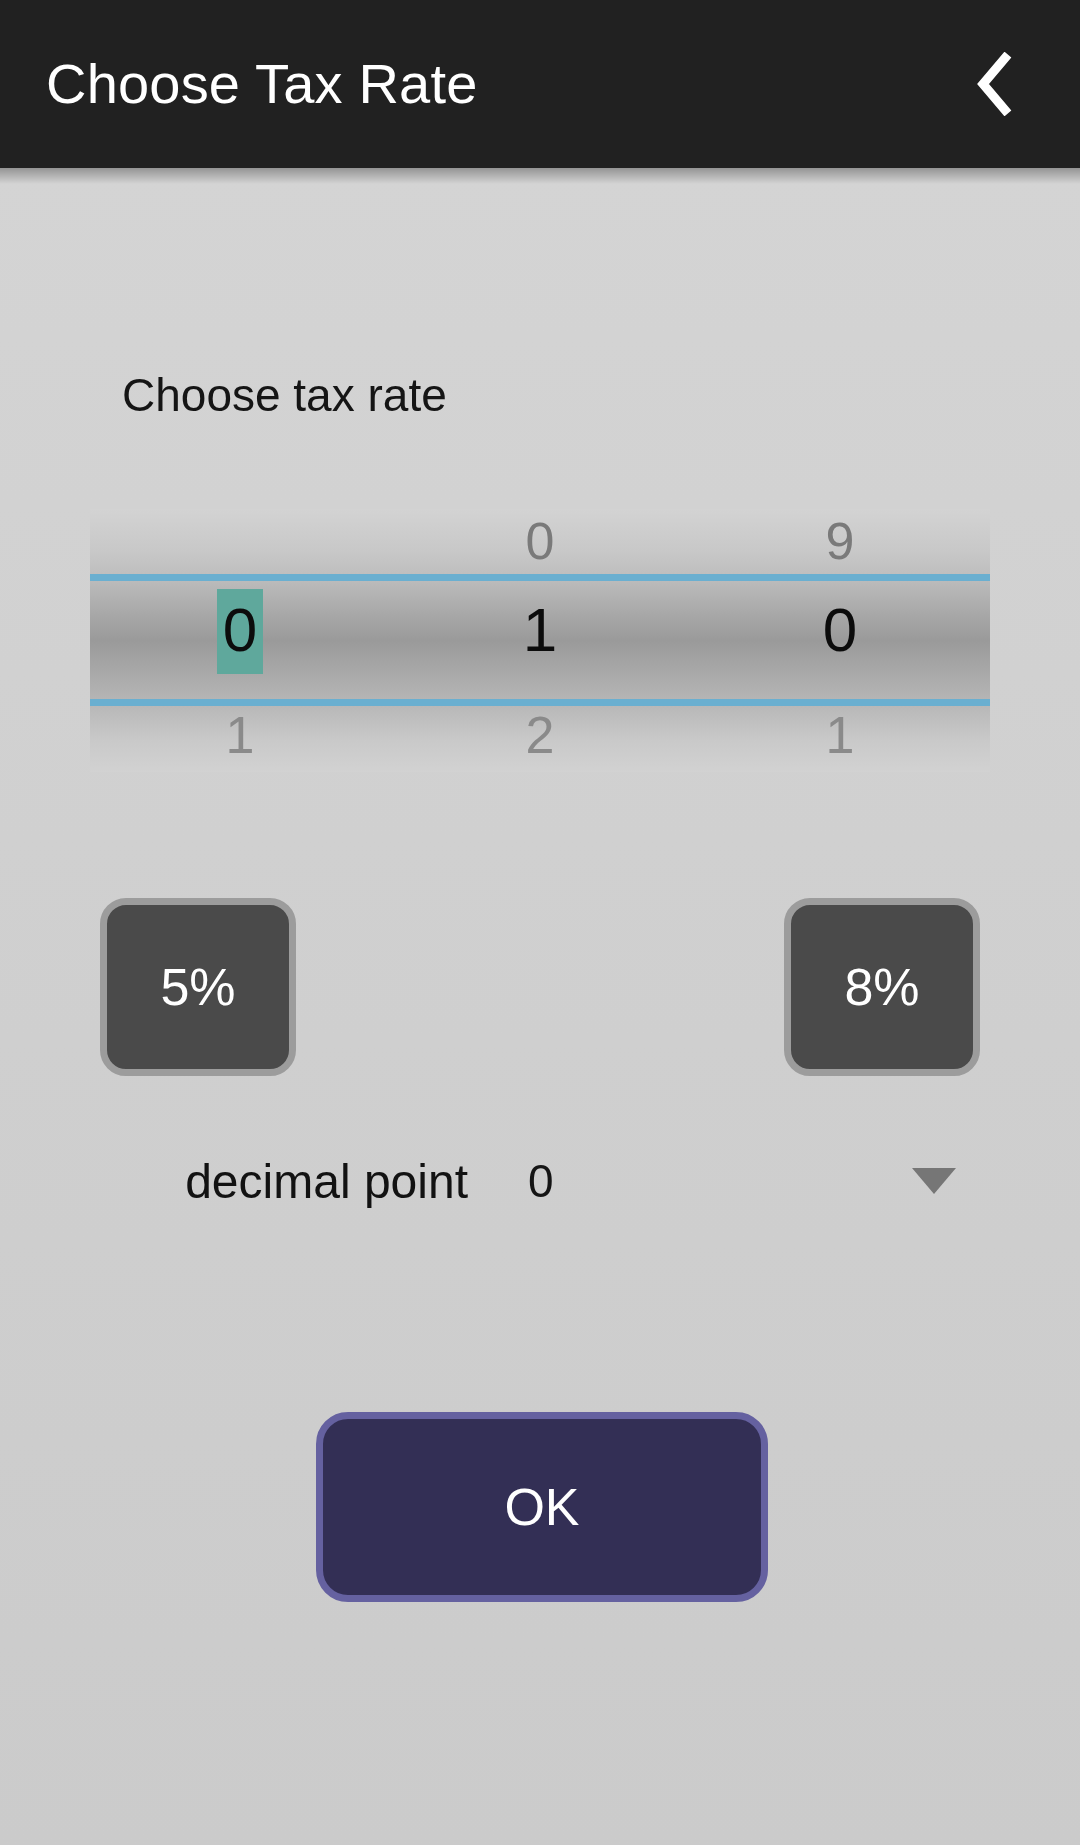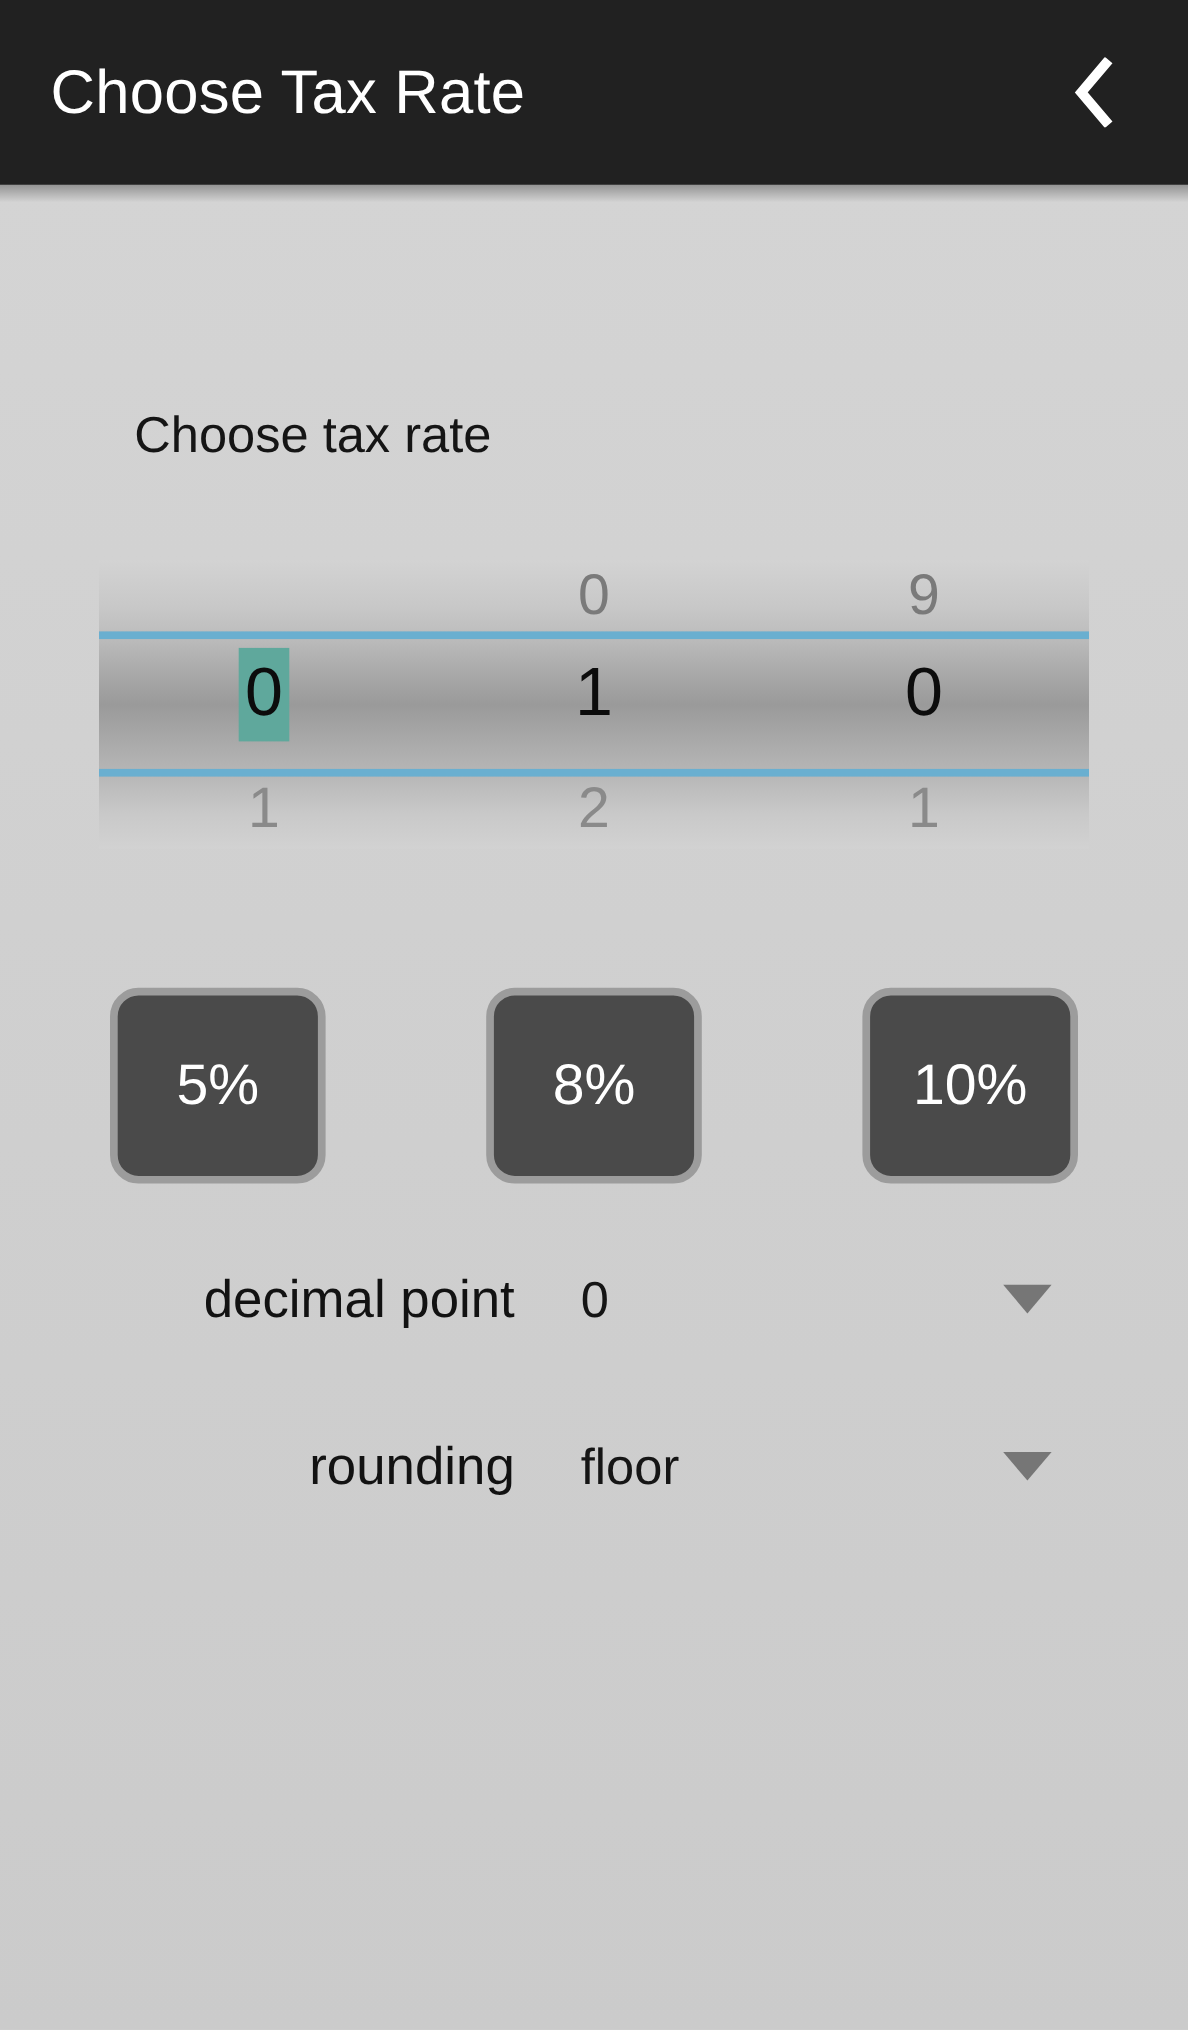--- a/index.html
+++ b/index.html
@@ -261,29 +261,24 @@
     <div class="picker-col c3">
       <div class="picker-cell prev">9</div>
       <div class="picker-cell sel">0</div>
       <div class="picker-cell next">1</div>
     </div>
   </div>
 
   <div class="percent-row">
     <div class="pct-btn">5%</div>
     <div class="pct-btn">8%</div>
-    <div class="pct-btn">10%</div>
   </div>
 
   <div class="opt-row r1">
     <div class="opt-label">decimal point</div>
     <div class="opt-value">0</div>
     <div class="opt-caret"></div>
   </div>
 
-  <div class="opt-row r2">
-    <div class="opt-label">rounding</div>
-    <div class="opt-value">floor</div>
-    <div class="opt-caret"></div>
-  </div>
-
+
+  <div class="ok-btn">OK</div>
 
 </div>
 
 </body></html>

